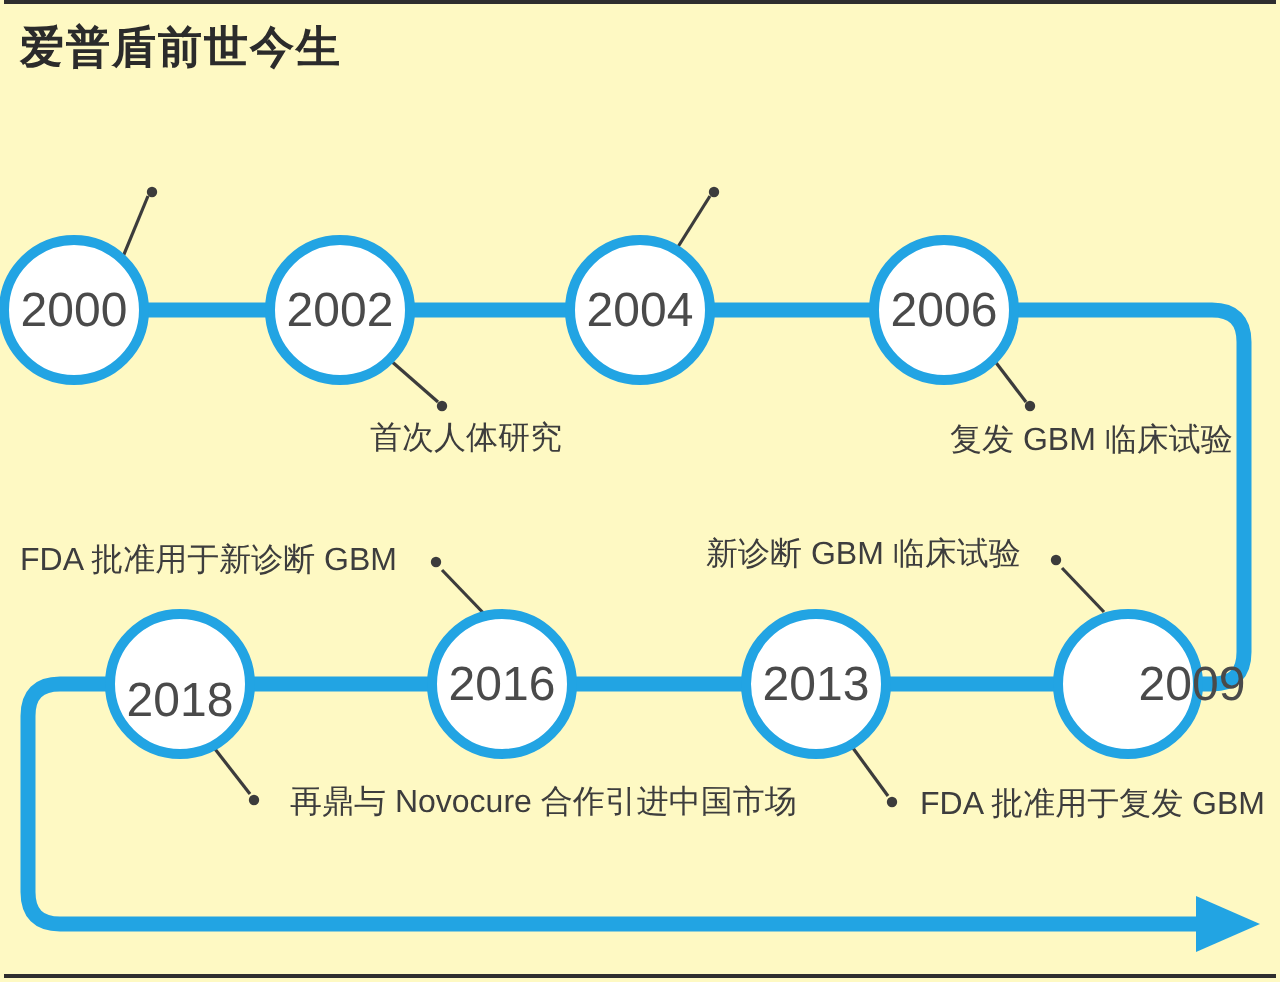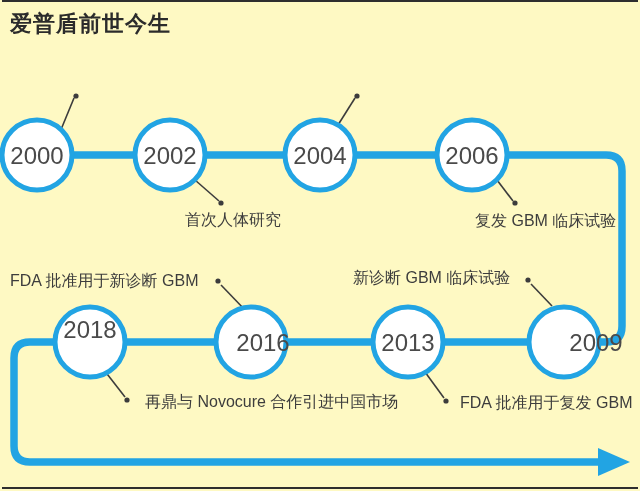--- a/index.html
+++ b/index.html
@@ -76,22 +76,22 @@
     <circle class="node" cx="90" cy="342" r="35"></circle>
     <circle class="node" cx="251" cy="342" r="35"></circle>
     <circle class="node" cx="408" cy="342" r="35"></circle>
     <circle class="node" cx="564" cy="342" r="35"></circle>
   </svg>
 
   <div class="year" style="left:37px;top:156px;">2000</div>
   <div class="year" style="left:170px;top:156px;">2002</div>
   <div class="year" style="left:320px;top:156px;">2004</div>
   <div class="year" style="left:472px;top:156px;">2006</div>
-  <div class="year" style="left:90px;top:330px;">2018</div>
-  <div class="year" style="left:251px;top:343px;margin-left:12px;">2016</div>
+  <div class="year" style="left:90px;top:351px;">2018</div>
+  <div class="year" style="left:251px;top:343px;">2016</div>
   <div class="year" style="left:408px;top:343px;">2013</div>
   <div class="year" style="left:596px;top:343px;">2009</div>
 
   <div class="ann" style="left:185px;top:209px;">首次人体研究</div>
   <div class="ann" style="left:455px;top:210px;margin-left:20px;">复发 GBM 临床试验</div>
   <div class="ann" style="left:145px;top:391px;">再鼎与 Novocure 合作引进中国市场</div>
   <div class="ann" style="left:10px;top:270px;">FDA 批准用于新诊断 GBM</div>
   <div class="ann" style="left:460px;top:392px;">FDA 批准用于复发 GBM</div>
   <div class="ann" style="left:353px;top:267px;">新诊断 GBM 临床试验</div>
 

